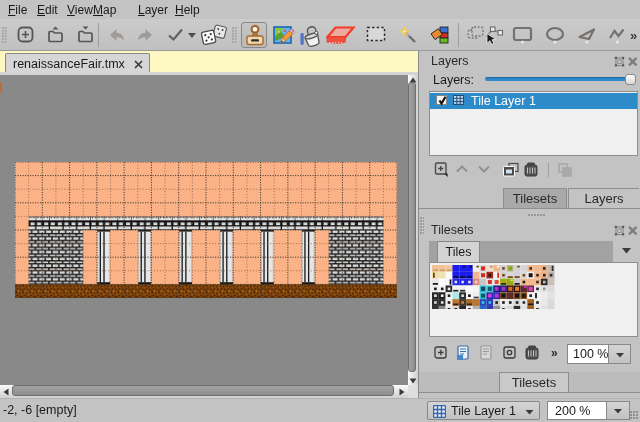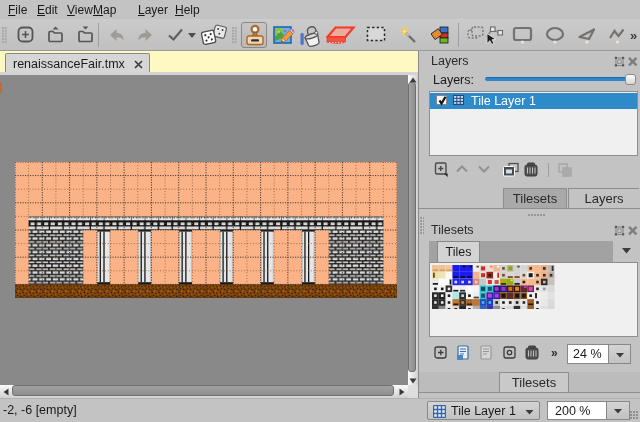--- a/index.html
+++ b/index.html
@@ -602,21 +602,21 @@
         <rect x="71" y="4" width="11" height="11" rx="2"></rect>
         <circle cx="76.5" cy="9.5" r="2.2"></circle>
       </g>
       <g stroke="#3c3c3c" fill="#52504e">
         <rect x="93" y="5" width="12" height="11" rx="2"></rect>
         <rect x="95.5" y="3" width="7" height="2" rx="1"></rect>
         <path d="M95.5 7.5 V13.5 M98 7.5 V13.5 M100.5 7.5 V13.5 M103 7.5 V13.5" stroke="#c3c3c3" stroke-width="1"></path>
       </g>
       <text x="118" y="14" font-size="12" font-weight="bold" fill="#2a2a2a" font-family="Liberation Sans">»</text>
     </svg>
-    <div class="abs" style="left:148px;top:293px;width:42px;height:20px;background:#fff;border:1px solid #888888;font-size:12.5px;color:#1a1a1a;padding:2px 0 0 5px;white-space:nowrap">24 %</div>
+    <div class="abs" style="left:148px;top:293px;width:42px;height:20px;background:#fff;border:1px solid #888888;font-size:12.5px;color:#1a1a1a;padding:2px 0 0 5px;white-space:nowrap">100 %</div>
     <div class="abs" style="left:190px;top:293px;width:22px;height:20px;background:linear-gradient(#d4d4d4,#c2c2c2);border:1px solid #888888;border-left:none">
       <svg class="abs" style="left:6px;top:7px" width="11" height="7" xmlns="http://www.w3.org/2000/svg">
           <path d="M1 1 L5 5.5 L9 1" fill="#3c3c3c"></path>
         </svg>
     </div>
 
     <div class="abs" style="left:0;top:321px;width:222px;height:20px;background:#bcbcbc"></div>
     <div class="dtab active" style="left:80px;width:70px;top:321px;background:#c9c9c9">Tilesets</div>
     <div class="abs" style="left:0;top:341px;width:222px;height:1px;background:#8e8e8e"></div>
 </div>

